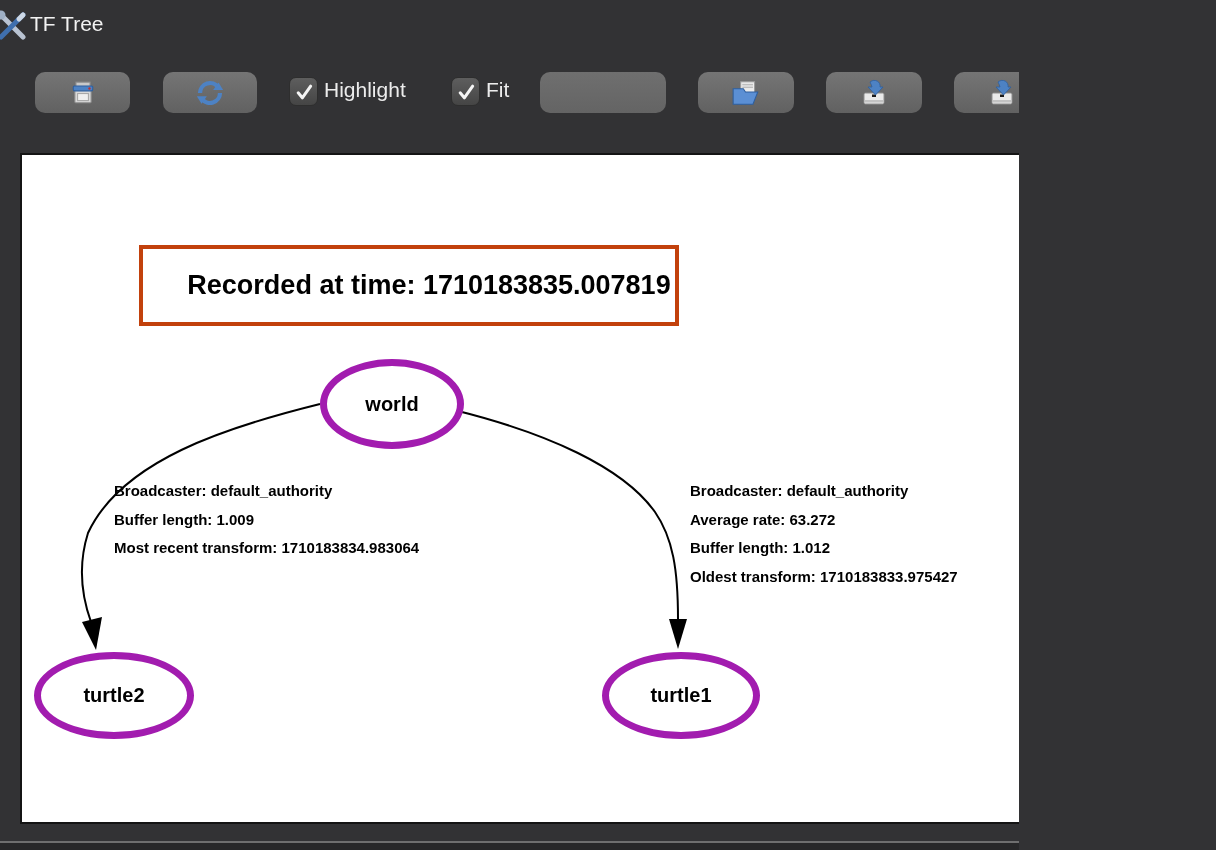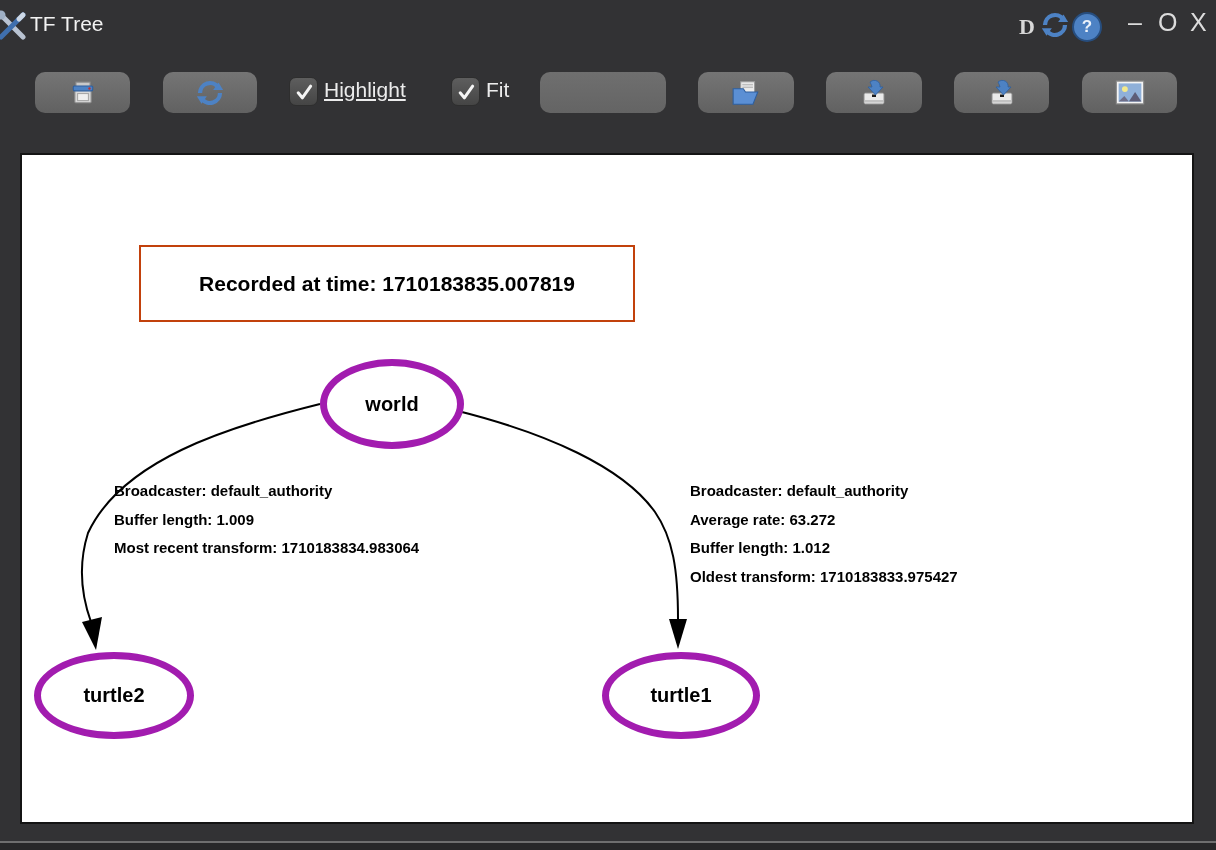--- a/index.html
+++ b/index.html
@@ -1,16 +1,16 @@
 <!DOCTYPE html>
 <html><head>
 <meta charset="utf-8">
 <style>
   html,body{margin:0;padding:0;background:#323234;}
-  .page{position:relative;width:1216px;height:850px;background:#323234;overflow:hidden;
+  .page{position:relative;width:1019px;height:850px;background:#323234;overflow:hidden;
         font-family:"Liberation Sans",sans-serif;}
 
   
   .titlebar{position:absolute;left:0;top:0;width:100%;height:56px;}
   .app-icon{position:absolute;left:-4px;top:10px;width:32px;height:32px;}
   .win-title{position:absolute;left:30px;top:12px;font-size:21px;color:#f2f2f2;}
   .tb-ico{position:absolute;top:12px;width:30px;height:30px;display:flex;align-items:center;justify-content:center;}
   .dock-glyph{color:#d8d8d8;font-size:22px;font-weight:bold;font-family:"Liberation Serif",serif;}
   .help-circle{width:26px;height:26px;border-radius:50%;background:#4d82c4;border:2px solid #274e7f;
                color:#eaf1fa;font-size:17px;font-weight:bold;display:flex;align-items:center;justify-content:center;}
@@ -23,22 +23,22 @@
             background:linear-gradient(#5e5e5e,#454545);display:flex;align-items:center;justify-content:center;}
   .cb-label{position:absolute;top:78px;color:#ececec;font-size:21px;}
   .filter-input{position:absolute;left:540px;top:72px;width:126px;height:41px;border-radius:10px;
                 border:none;background:linear-gradient(#6f6f6f,#646464);outline:none;color:#fff;
                 font-size:18px;padding:0 10px;box-sizing:border-box;font-family:"Liberation Sans",sans-serif;}
 
   
   .canvas{position:absolute;left:20px;top:153px;width:1170px;height:667px;background:#fff;
           border:2px solid #141414;box-sizing:content-box;overflow:hidden;}
   .gtext{color:#000;font-weight:bold;}
-  .record-box{position:absolute;left:117px;top:90px;width:492px;height:73px;border:2px solid #c2410c;
-              display:flex;align-items:center;justify-content:center;font-size:21px;font-weight:bold;}
+  .record-box{position:absolute;left:117px;top:90px;width:492px;height:73px;border:4px solid #c2410c;
+              display:flex;align-items:center;justify-content:center;font-size:27px;font-weight:bold;padding-left:40px;}
   .node{position:absolute;border:7px solid #a21caf;border-radius:50%;display:flex;align-items:center;
         justify-content:center;font-size:20px;font-weight:bold;background:#fff;}
   .node-world{left:298px;top:204px;width:130px;height:76px;}
   .node-turtle2{left:12px;top:497px;width:146px;height:73px;}
   .node-turtle1{left:580px;top:497px;width:144px;height:73px;}
   .edge-label{position:absolute;top:322px;font-size:15px;font-weight:bold;line-height:28.6px;white-space:nowrap;}
   .edge-label-left{left:92px;}
   .edge-label-right{left:668px;}
   .edges-svg{position:absolute;left:0;top:0;}
 
@@ -101,21 +101,21 @@
         <polygon points="1.5,14.5 9.5,14.5 5.2,20.5" fill="#4d82c4"></polygon>
         <polygon points="22.5,9.5 14.5,9.5 18.8,3.5" fill="#4d82c4"></polygon>
       </svg>
     </div>
 
     <div class="checkbox" style="left:289px;">
       <svg width="20" height="20" viewBox="0 0 24 24">
         <polyline points="5,13 10,19 20,5" fill="none" stroke="#f4f4f4" stroke-width="3.6" stroke-linecap="round" stroke-linejoin="round"></polyline>
       </svg>
     </div>
-    <div class="cb-label" style="left:324px;text-decoration:underline;">Highlight</div>
+    <div class="cb-label" style="left:324px;">Highlight</div>
 
     <div class="checkbox" style="left:451px;">
       <svg width="20" height="20" viewBox="0 0 24 24">
         <polyline points="5,13 10,19 20,5" fill="none" stroke="#f4f4f4" stroke-width="3.6" stroke-linecap="round" stroke-linejoin="round"></polyline>
       </svg>
     </div>
     <div class="cb-label" style="left:486px;">Fit</div>
 
     <input class="filter-input" type="text" placeholder="" style="">
 

